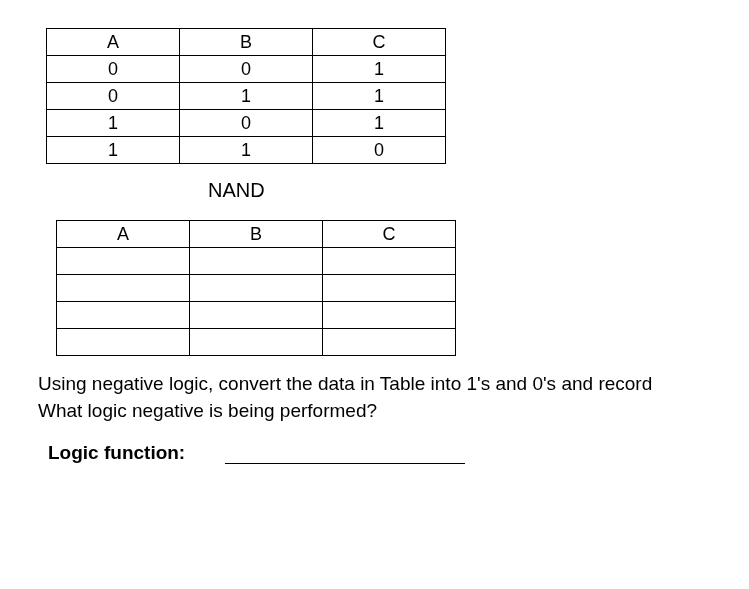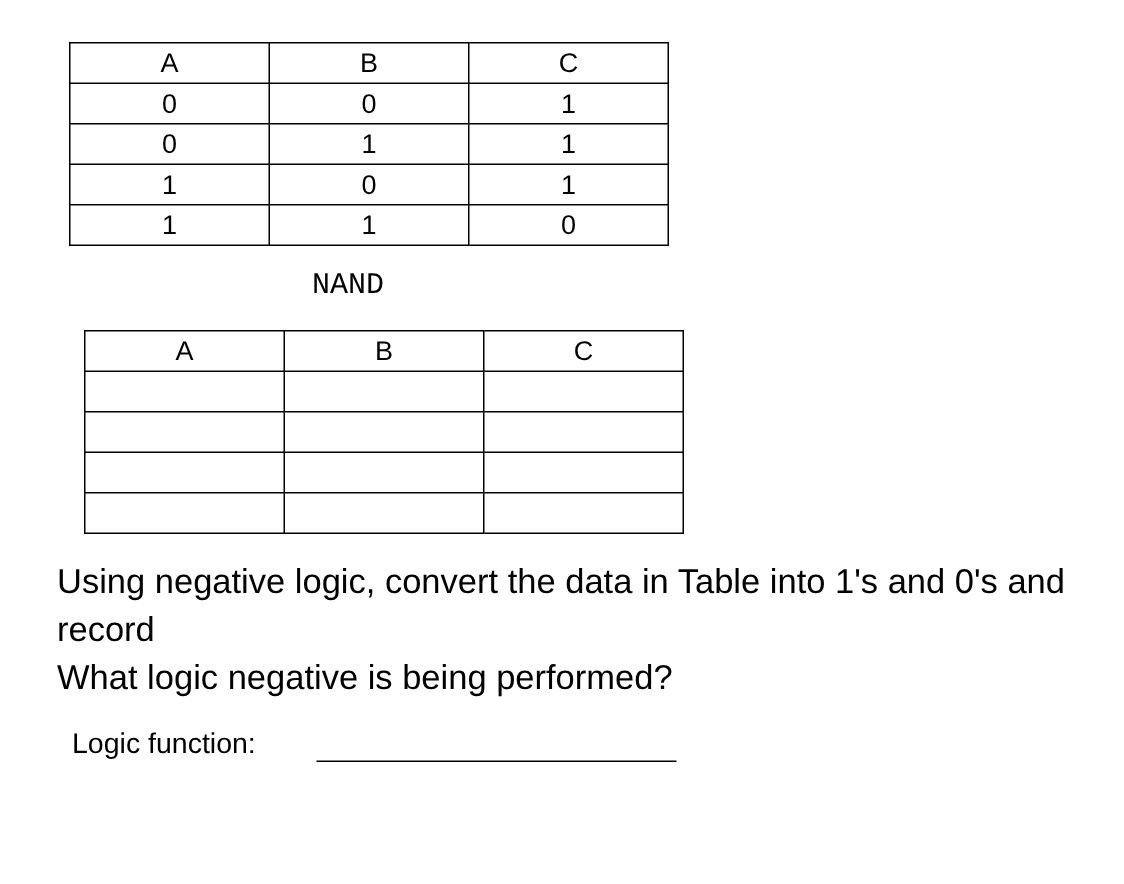--- a/index.html
+++ b/index.html
@@ -27,33 +27,33 @@
       margin-left: 8px;
     }
     .table2 {
       margin-left: 18px;
     }
     .nand-label {
       margin-left: 170px;
       font-size: 20px;
       margin-top: 14px;
       margin-bottom: 18px;
-      font-family: Liberation Mono, monospace;
     }
     .question-text {
       margin-top: 4px;
-      font-size: 23px;
+      font-size: 19px;
       line-height: 1.4;
     }
     .logic-function {
       margin-top: 18px;
       margin-left: 10px;
       font-size: 19px;
       display: flex;
       align-items: flex-end;
+      font-weight: bold;
     }
     .blank-line {
       display: inline-block;
       border-bottom: 1px solid #000;
       width: 240px;
       margin-left: 40px;
       height: 18px;
     }
   </style>
 </head>

